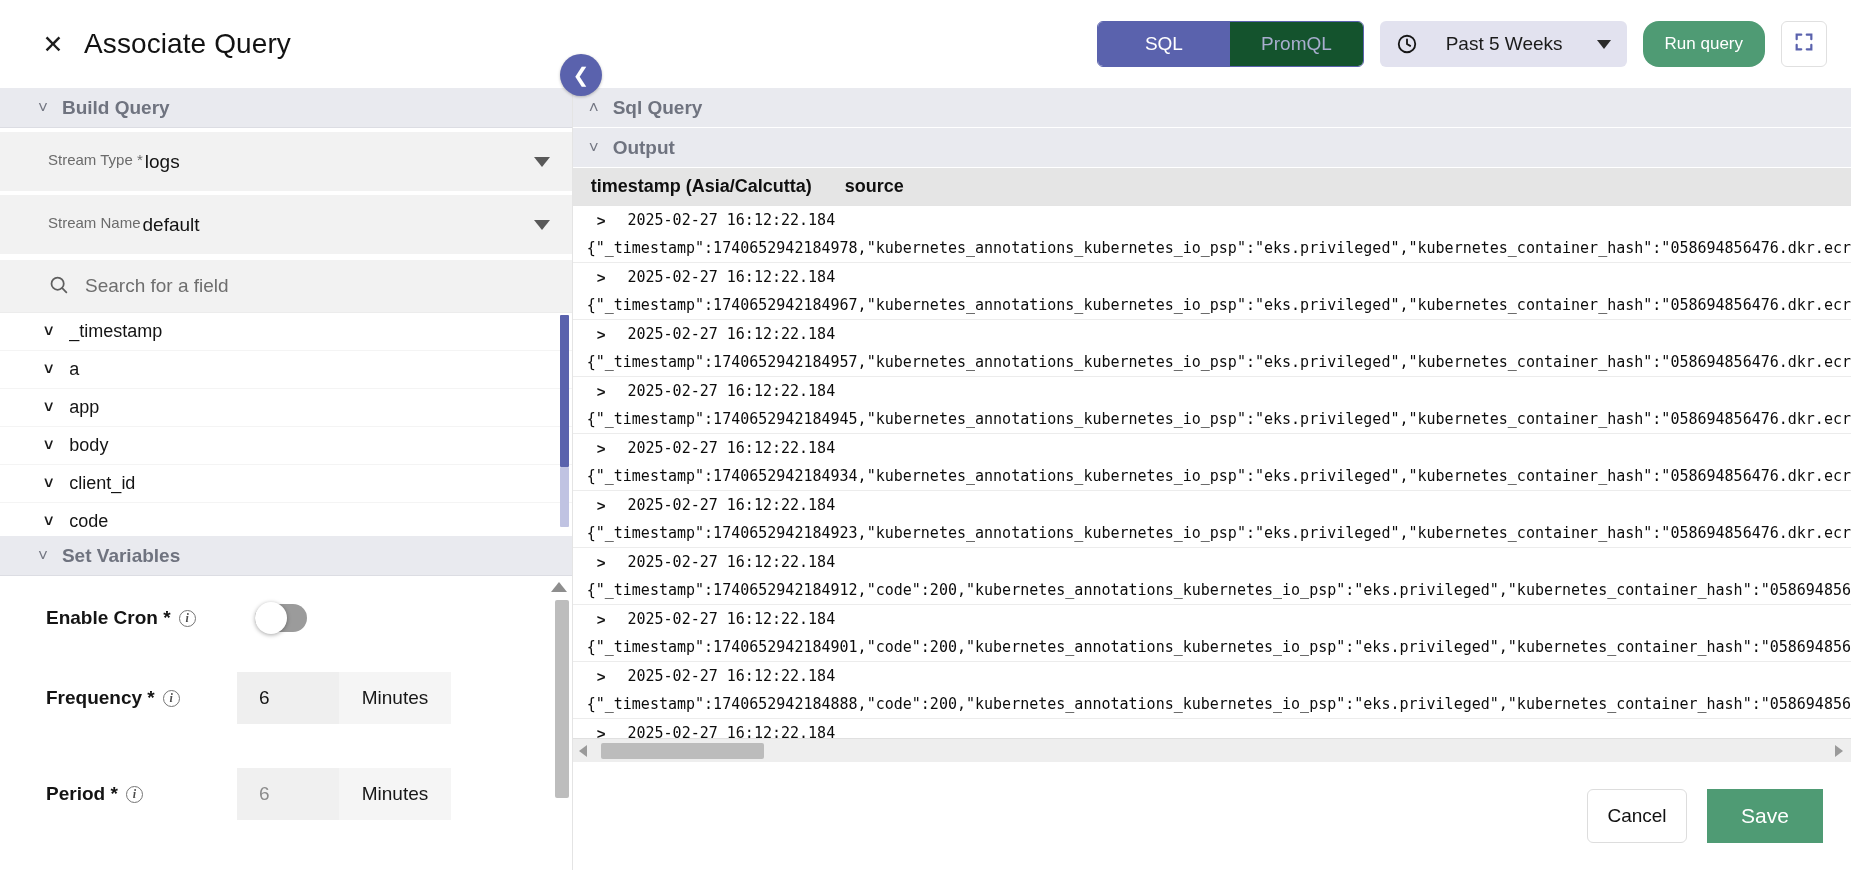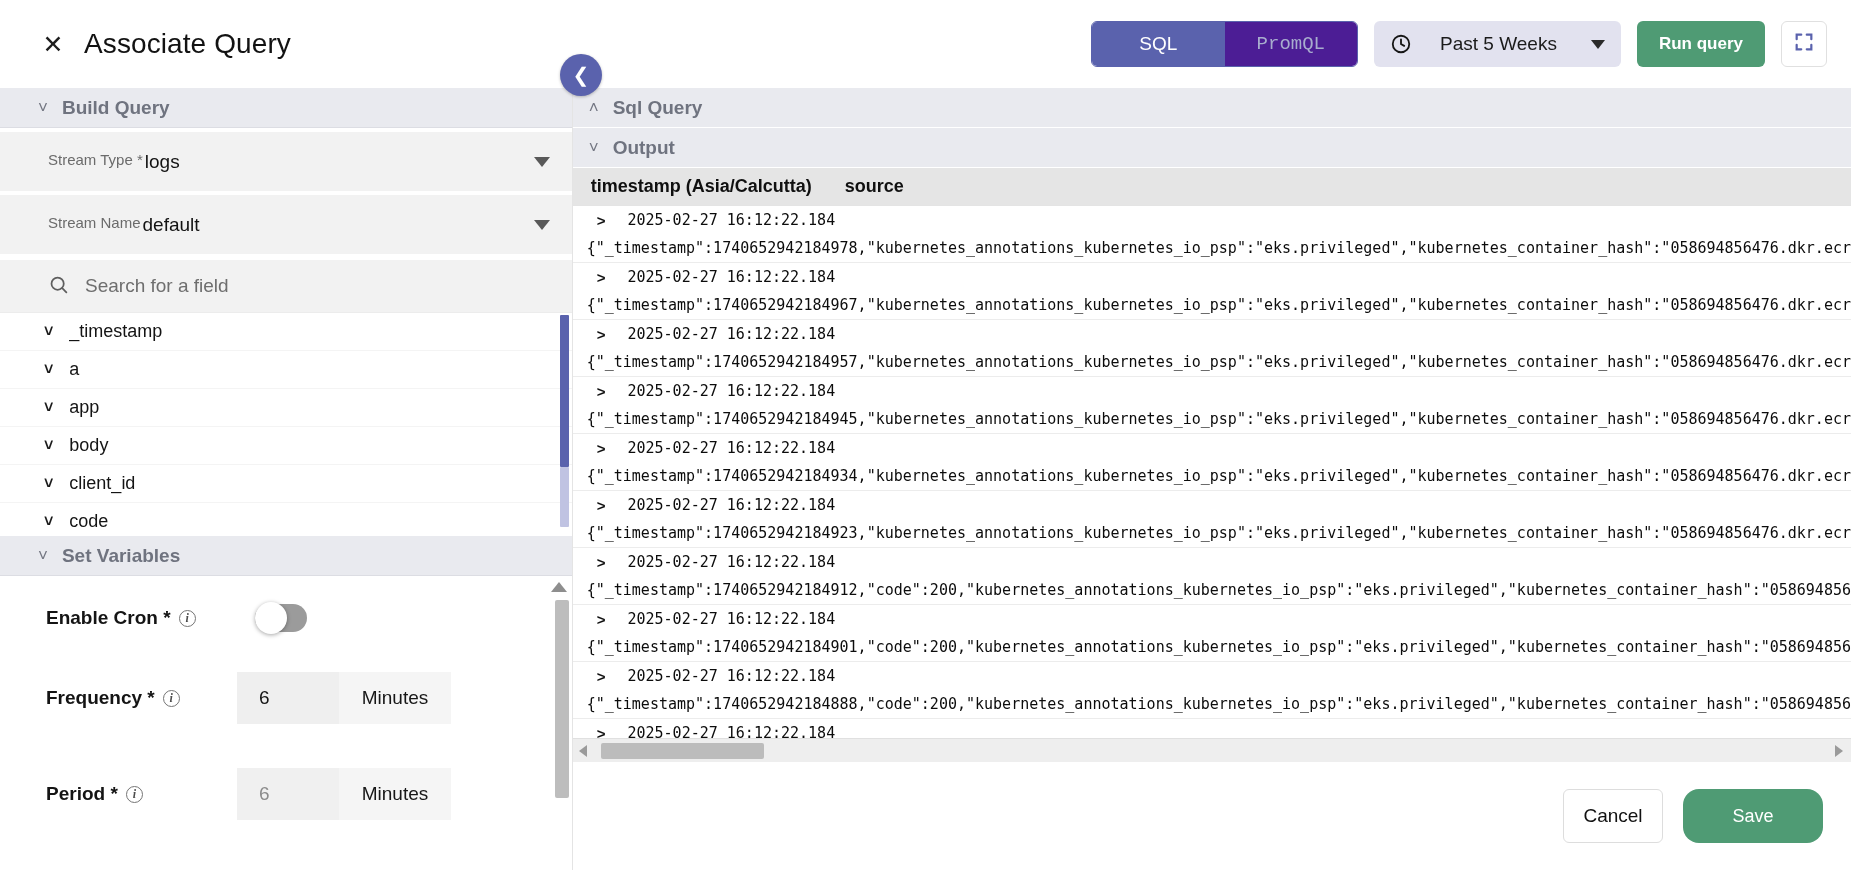--- a/index.html
+++ b/index.html
@@ -34,37 +34,37 @@
   }
   .lang-toggle {
     display: flex; border: 1px solid #5a62ad; border-radius: 6px;
     overflow: hidden; height: 46px; width: 267px;
   }
   .lang-toggle .seg {
     flex: 1; display: flex; align-items: center; justify-content: center;
     font-size: 19px; cursor: pointer; user-select: none;
   }
   .lang-toggle .seg.active { background: #5a62ad; color: #ffffff; }
-  .lang-toggle .seg.inactive { background: #4c1d95; color: #a8adce; font-family: Liberation Mono, monospace; }
+  .lang-toggle .seg.inactive { background: #14532d; color: #a8adce; }
 
   .time-picker {
     display: flex; align-items: center; gap: 28px;
     background: #e2e2ef; border-radius: 6px; height: 46px;
     padding: 0 16px; cursor: pointer;
   }
   .time-picker .label { font-size: 19px; color: #1b1b1b; }
   .clock-icon { width: 22px; height: 22px; display:block; }
   .caret-down {
     width: 0; height: 0; border-left: 7px solid transparent;
     border-right: 7px solid transparent; border-top: 9px solid #2a2a2a;
     margin-left: 6px;
   }
   .run-query {
-    background: #4f9b74; color: #ffffff; border: none; border-radius: 6px;
-    height: 46px; padding: 0 22px; font-size: 17px; font-weight: bold;
+    background: #4f9b74; color: #ffffff; border: none; border-radius: 16px;
+    height: 46px; padding: 0 22px; font-size: 17px; font-weight: normal;
     cursor: pointer; font-family: inherit;
   }
   .fullscreen-btn {
     width: 46px; height: 46px; border: 1px solid #e0e0e0; border-radius: 6px;
     background: #fff; display: flex; align-items: center; justify-content: center;
     cursor: pointer;
   }
 
   
   .body-area {
@@ -239,22 +239,22 @@
   .footer {
     height: 108px; display: flex; align-items: center; justify-content: flex-end;
     gap: 20px; padding-right: 28px; background: #fff;
   }
   .btn-cancel {
     width: 100px; height: 54px; background: #ffffff; border: 1px solid #dddddd;
     border-radius: 6px; font-size: 19px; color: #111; cursor: pointer;
     font-family: inherit;
   }
   .btn-save {
-    width: 140px; height: 54px; background: #4f9b74; border: none;
-    border-radius: 16px; font-size: 18px; color: #fff; cursor: pointer;
+    width: 116px; height: 54px; background: #4f9b74; border: none;
+    border-radius: 0; font-size: 21px; color: #fff; cursor: pointer;
     font-family: inherit;
   }
 </style>
 </head>
 <body>
 
 <div class="app">
 
   <div class="header">
     <div class="close-btn">✕</div>

